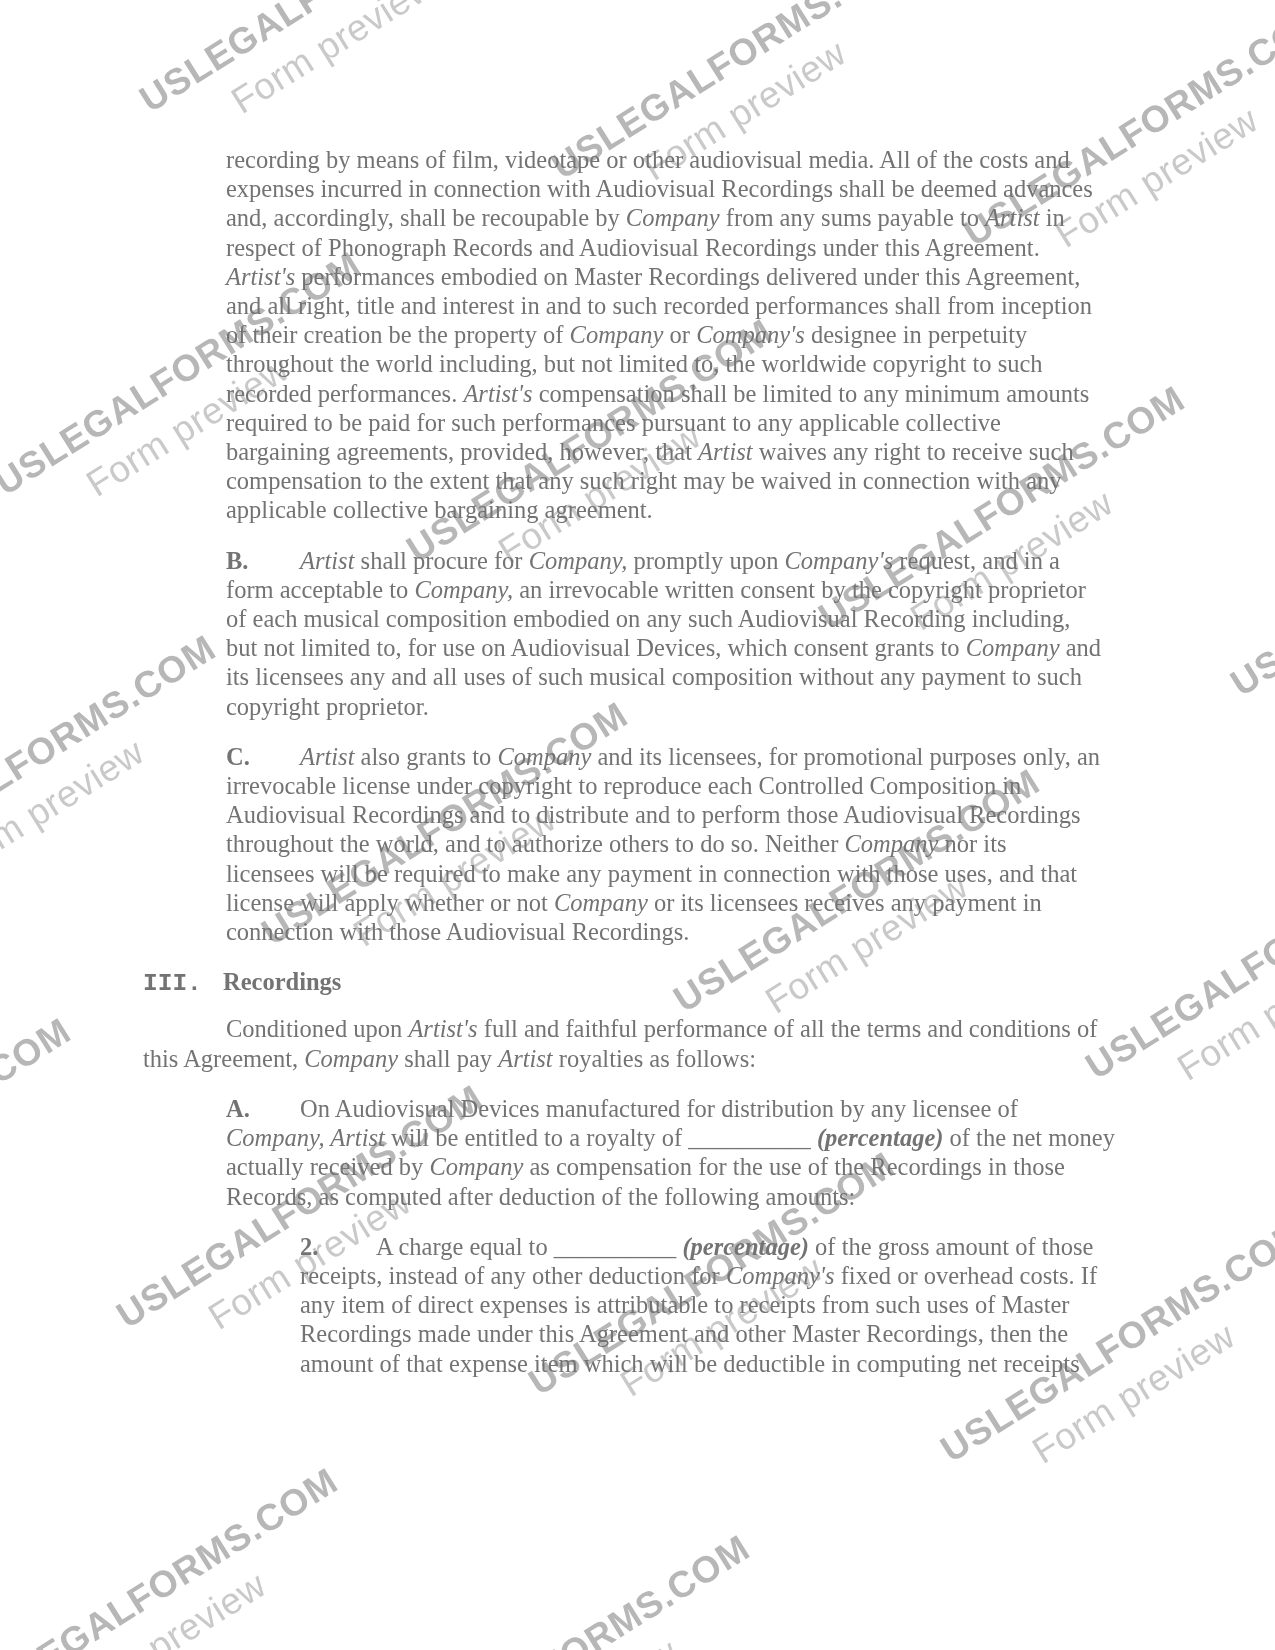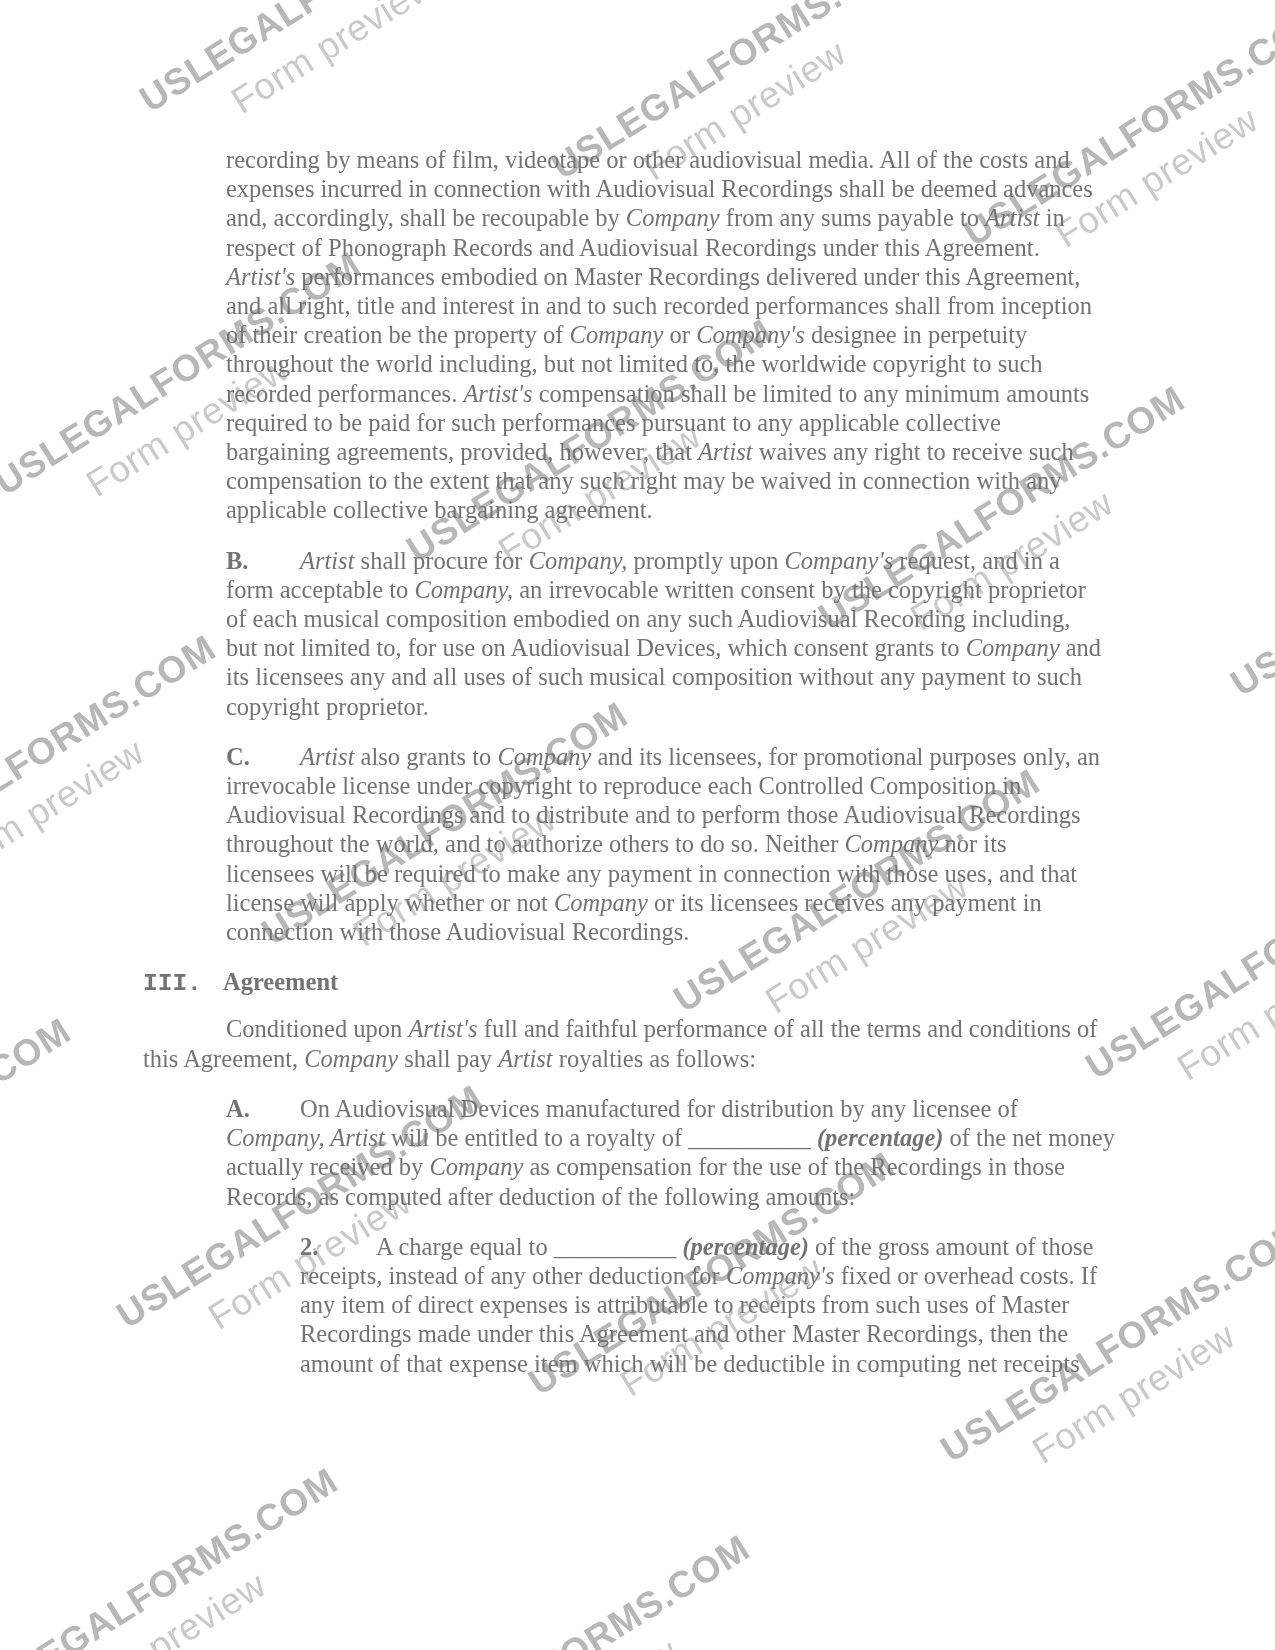--- a/index.html
+++ b/index.html
@@ -151,21 +151,21 @@
 but not limited to, for use on Audiovisual Devices, which consent grants to <i>Company</i> and
 its licensees any and all uses of such musical composition without any payment to such
 copyright proprietor.</span></div>
       <div class="para kind-item"><span class="plabel">C.</span><span class="ptext"><i>Artist</i> also grants to <i>Company</i> and its licensees, for promotional purposes only, an
 irrevocable license under copyright to reproduce each Controlled Composition in
 Audiovisual Recordings and to distribute and to perform those Audiovisual Recordings
 throughout the world, and to authorize others to do so. Neither <i>Company</i> nor its
 licensees will be required to make any payment in connection with those uses, and that
 license will apply whether or not <i>Company</i> or its licensees receives any payment in
 connection with those Audiovisual Recordings.</span></div>
-      <div class="para kind-heading"><span class="plabel">III.</span><span class="ptext">Agreement</span></div>
+      <div class="para kind-heading"><span class="plabel">III.</span><span class="ptext">Recordings</span></div>
       <div class="para kind-continuation"><span class="ptext">Conditioned upon <i>Artist's</i> full and faithful performance of all the terms and conditions of
 this Agreement, <i>Company</i> shall pay <i>Artist</i> royalties as follows:</span></div>
       <div class="para kind-item"><span class="plabel">A.</span><span class="ptext">On Audiovisual Devices manufactured for distribution by any licensee of
 <i>Company, Artist</i> will be entitled to a royalty of __________ <span class="bi">(percentage)</span> of the net money
 actually received by <i>Company</i> as compensation for the use of the Recordings in those
 Records, as computed after deduction of the following amounts:</span></div>
       <div class="para kind-subitem"><span class="plabel">2.</span><span class="ptext">A charge equal to __________ <span class="bi">(percentage)</span> of the gross amount of those
 receipts, instead of any other deduction for <i>Company's</i> fixed or overhead costs. If
 any item of direct expenses is attributable to receipts from such uses of Master
 Recordings made under this Agreement and other Master Recordings, then the

